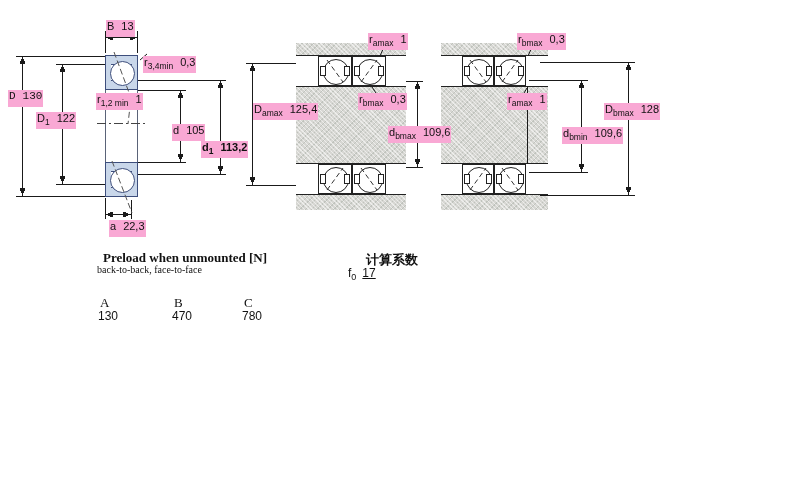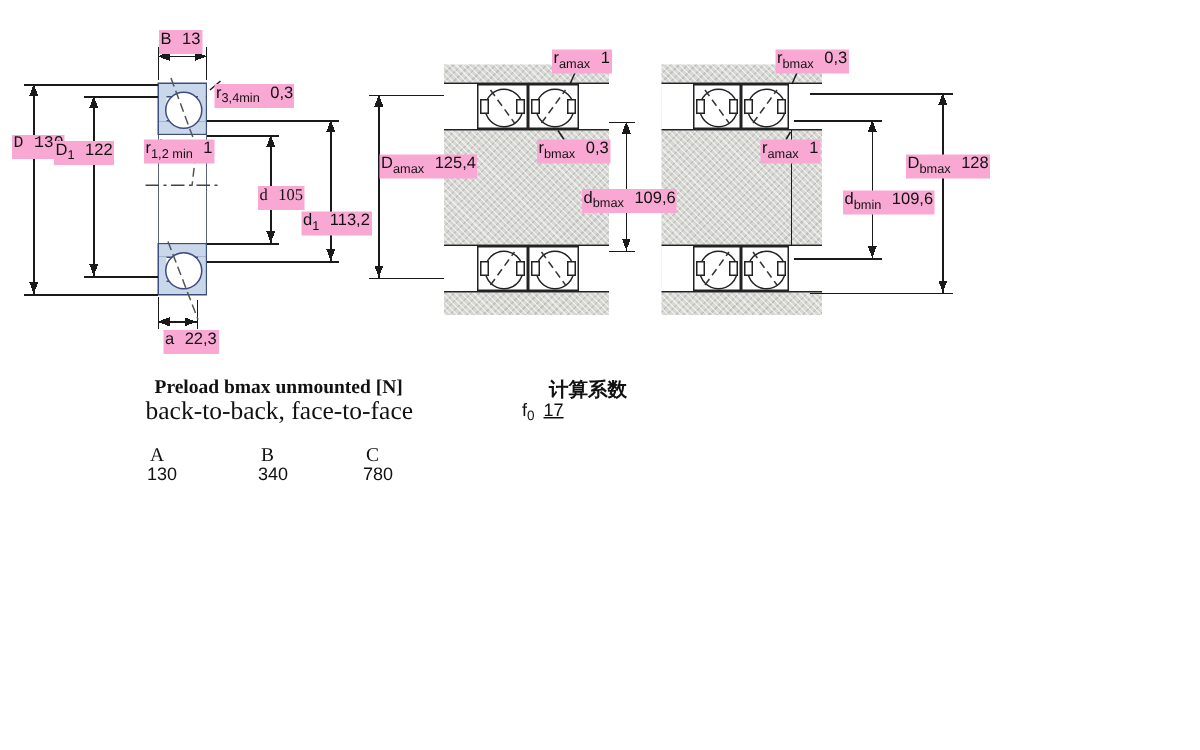--- a/index.html
+++ b/index.html
@@ -173,30 +173,30 @@
 
   <div class="lbl" style="left:106px;top:20px;">
     <span>B</span><span class="sub"></span><span class="val">13</span>
   </div>
   <div class="lbl" style="left:143px;top:24px;margin-top:32px;">
     <span>r</span><span class="sub">3,4min</span><span class="val">0,3</span>
   </div>
   <div class="lbl" style="left:8px;top:90px;font-family:Liberation Mono, monospace;">
     <span>D</span><span class="sub"></span><span class="val">130</span>
   </div>
-  <div class="lbl" style="left:36px;top:94px;">
+  <div class="lbl" style="left:36px;top:112px;">
     <span>D</span><span class="sub">1</span><span class="val">122</span>
   </div>
   <div class="lbl" style="left:96px;top:93px;">
     <span>r</span><span class="sub">1,2 min</span><span class="val">1</span>
   </div>
-  <div class="lbl" style="left:172px;top:124px;font-family:Liberation Serif, serif;">
+  <div class="lbl" style="left:172px;top:124px;">
     <span>d</span><span class="sub"></span><span class="val">105</span>
   </div>
-  <div class="lbl" style="left:201px;top:141px;">
+  <div class="lbl" style="left:201px;top:141px;font-weight:bold;">
     <span>d</span><span class="sub">1</span><span class="val">113,2</span>
   </div>
   <div class="lbl" style="left:109px;top:220px;">
     <span>a</span><span class="sub"></span><span class="val">22,3</span>
   </div>
 
   <div class="lbl" style="left:368px;top:33px;">
     <span>r</span><span class="sub">amax</span><span class="val">1</span>
   </div>
   <div class="lbl" style="left:253px;top:103px;">
@@ -215,28 +215,28 @@
   <div class="lbl" style="left:507px;top:93px;">
     <span>r</span><span class="sub">amax</span><span class="val">1</span>
   </div>
   <div class="lbl" style="left:604px;top:103px;">
     <span>D</span><span class="sub">bmax</span><span class="val">128</span>
   </div>
   <div class="lbl" style="left:562px;top:127px;">
     <span>d</span><span class="sub">bmin</span><span class="val">109,6</span>
   </div>
 
-  <div class="txt serif b" style="left:103px;top:250px;font-size:13px;">Preload bmax unmounted [N]</div>
-  <div class="txt serif" style="left:97px;top:264px;font-size:17px;">back-to-back, face-to-face</div>
+  <div class="txt serif b" style="left:103px;top:250px;font-size:13px;">Preload when unmounted [N]</div>
+  <div class="txt serif" style="left:97px;top:264px;font-size:10px;">back-to-back, face-to-face</div>
 
   <div class="txt b" style="left:348px;top:251px;font-size:13px;margin-left:18px;">计算系数</div>
   <div class="txt" style="left:348px;top:266px;font-size:12px;">
     <span>f</span><span class="sub2">0</span><span style="margin-left:6px;text-decoration:underline;">17</span>
   </div>
 
   <div class="txt serif" style="left:100px;top:295px;font-size:13px;">A</div>
   <div class="txt serif" style="left:174px;top:295px;font-size:13px;">B</div>
   <div class="txt serif" style="left:244px;top:295px;font-size:13px;">C</div>
   <div class="txt" style="left:98px;top:309px;font-size:12px;">130</div>
-  <div class="txt" style="left:172px;top:309px;font-size:12px;">340</div>
+  <div class="txt" style="left:172px;top:309px;font-size:12px;">470</div>
   <div class="txt" style="left:242px;top:309px;font-size:12px;">780</div>
 
 </div>
 
 </body></html>

